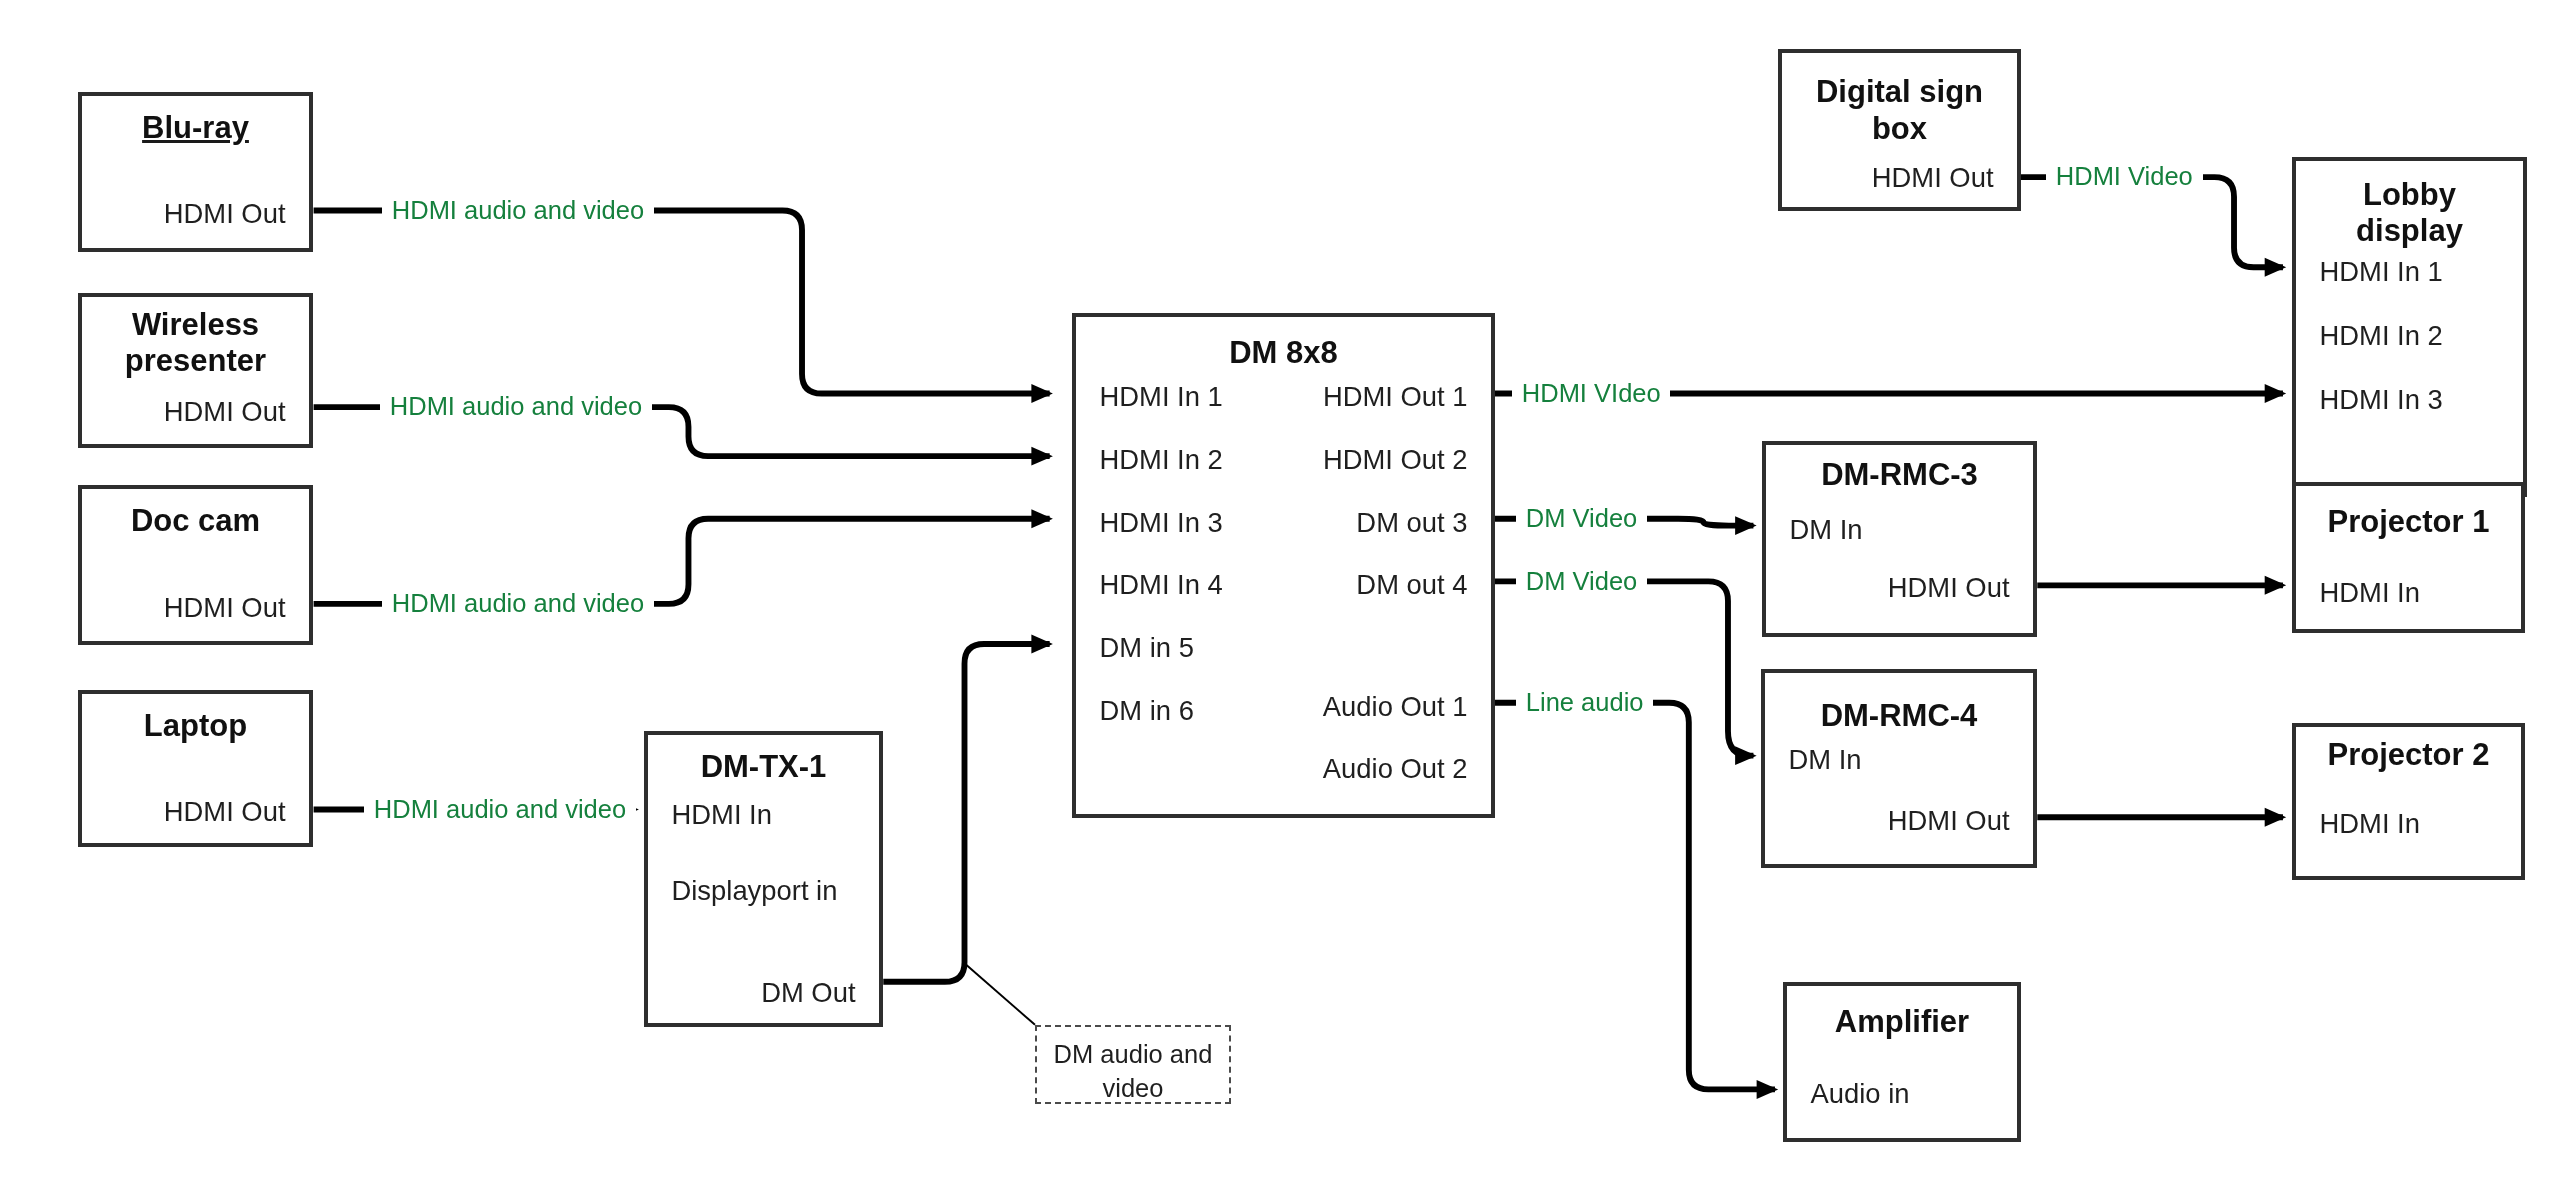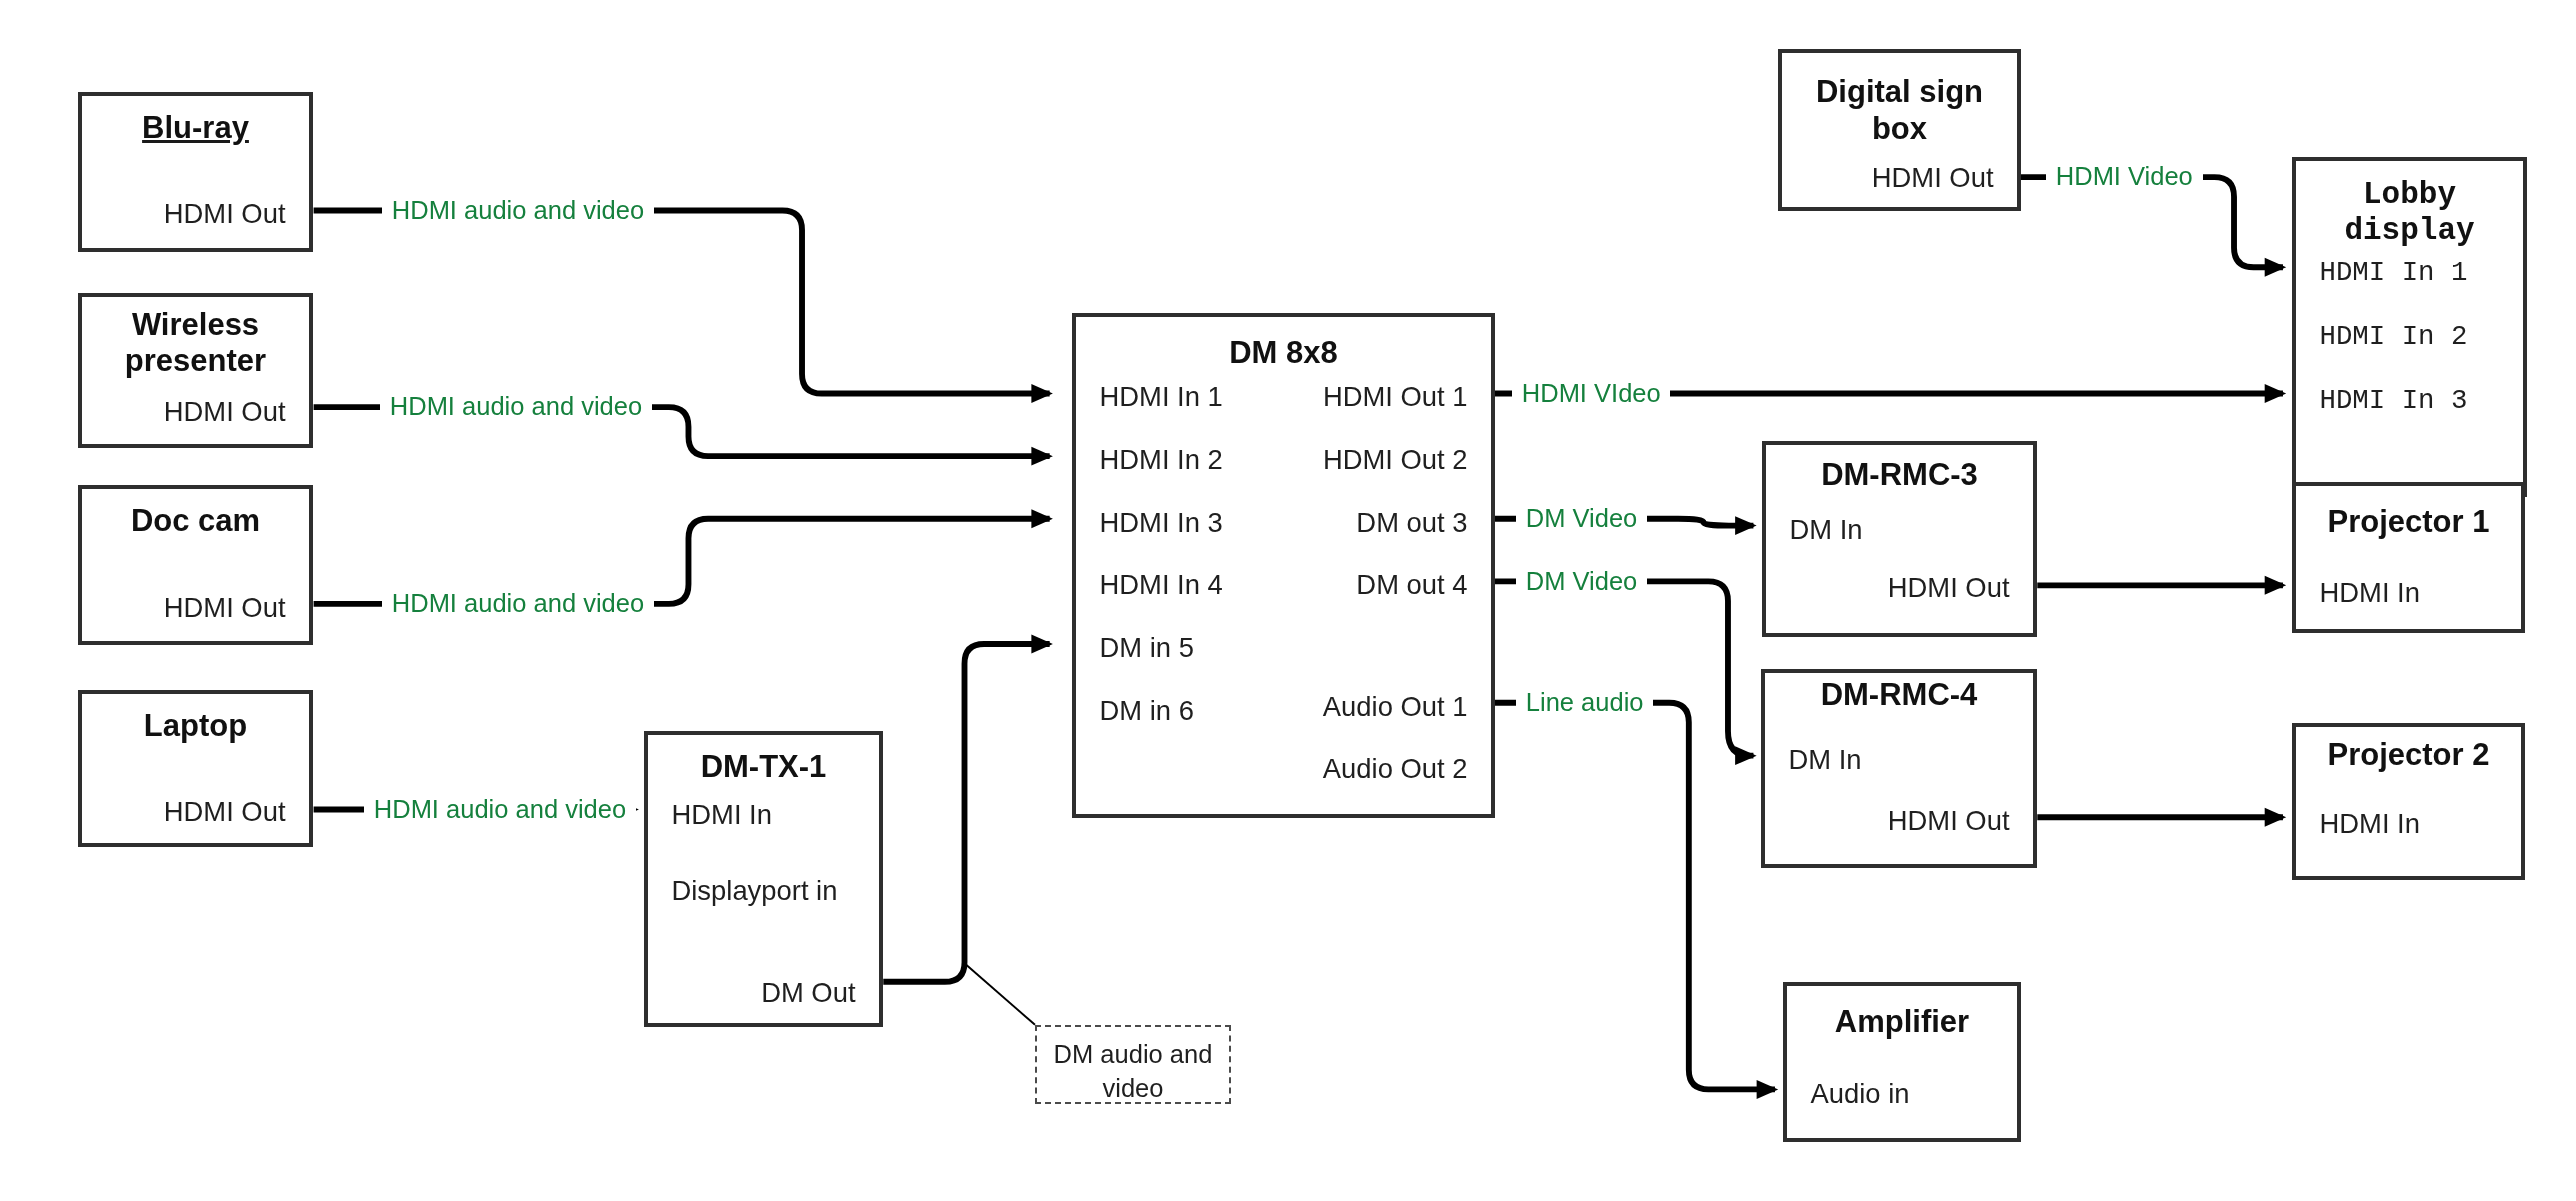--- a/index.html
+++ b/index.html
@@ -86,40 +86,40 @@
     <span class="port pr" style="top:268px;">DM out 4</span>
     <span class="port pr" style="top:390px;">Audio Out 1</span>
     <span class="port pr" style="top:452px;">Audio Out 2</span>
   </div>
 
   <div class="node" style="left:1778px;top:49px;width:243px;height:162px;">
     <div class="title" style="max-width:186px;padding-top:21px;">Digital sign box</div>
     <span class="port pr" style="top:125px;">HDMI Out</span>
   </div>
 
-  <div class="node" style="left:2292px;top:157px;width:235px;height:340px;font-family:Liberation Mono, monospace;">
+  <div class="node" style="left:2292px;top:157px;width:235px;height:340px;">
     <div class="title" style="max-width:147px;padding-top:15.7px;">Lobby display</div>
     <span class="port pl" style="top:111px;">HDMI In 1</span>
     <span class="port pl" style="top:175px;">HDMI In 2</span>
     <span class="port pl" style="top:239px;">HDMI In 3</span>
   </div>
 
   <div class="node" style="left:1762px;top:441px;width:275px;height:196px;">
     <div class="title" style="padding-top:11.7px;">DM-RMC-3</div>
     <span class="port pl" style="top:85px;">DM In</span>
     <span class="port pr" style="top:143px;">HDMI Out</span>
   </div>
 
   <div class="node" style="left:2292px;top:482px;width:233px;height:151px;">
     <div class="title" style="padding-top:17.6px;">Projector 1</div>
     <span class="port pl" style="top:107px;">HDMI In</span>
   </div>
 
   <div class="node" style="left:1761px;top:669px;width:276px;height:199px;">
-    <div class="title" style="padding-top:4px;">DM-RMC-4</div>
+    <div class="title" style="padding-top:25px;">DM-RMC-4</div>
     <span class="port pl" style="top:87px;">DM In</span>
     <span class="port pr" style="top:148px;">HDMI Out</span>
   </div>
 
   <div class="node" style="left:2292px;top:723px;width:233px;height:157px;">
     <div class="title" style="padding-top:10px;">Projector 2</div>
     <span class="port pl" style="top:97px;">HDMI In</span>
   </div>
 
   <div class="node" style="left:1783px;top:982px;width:238px;height:160px;">

